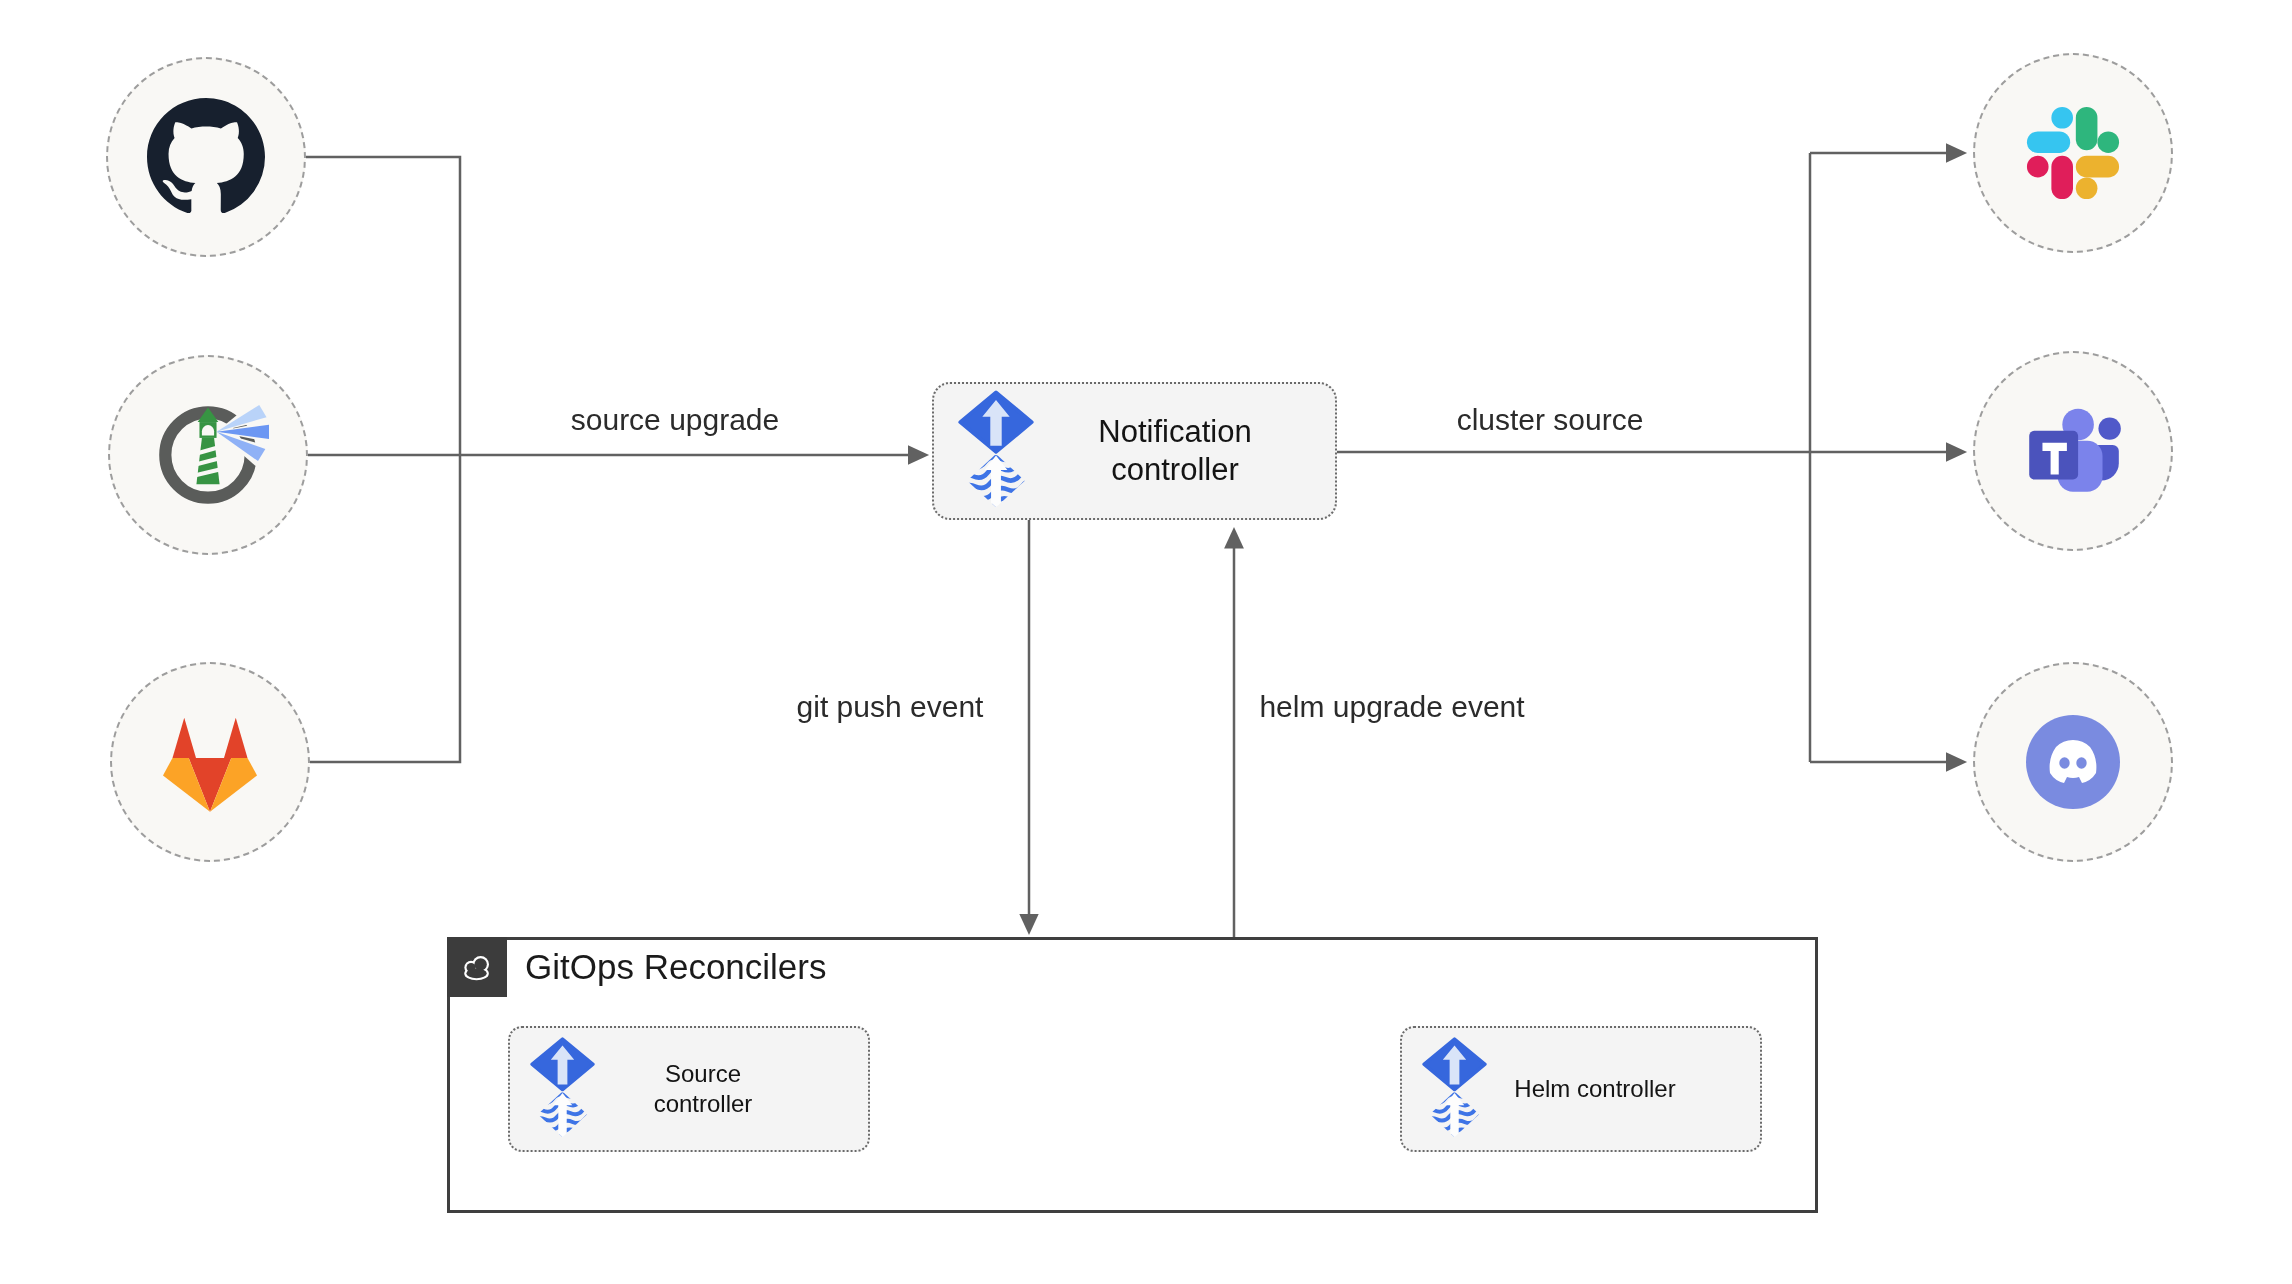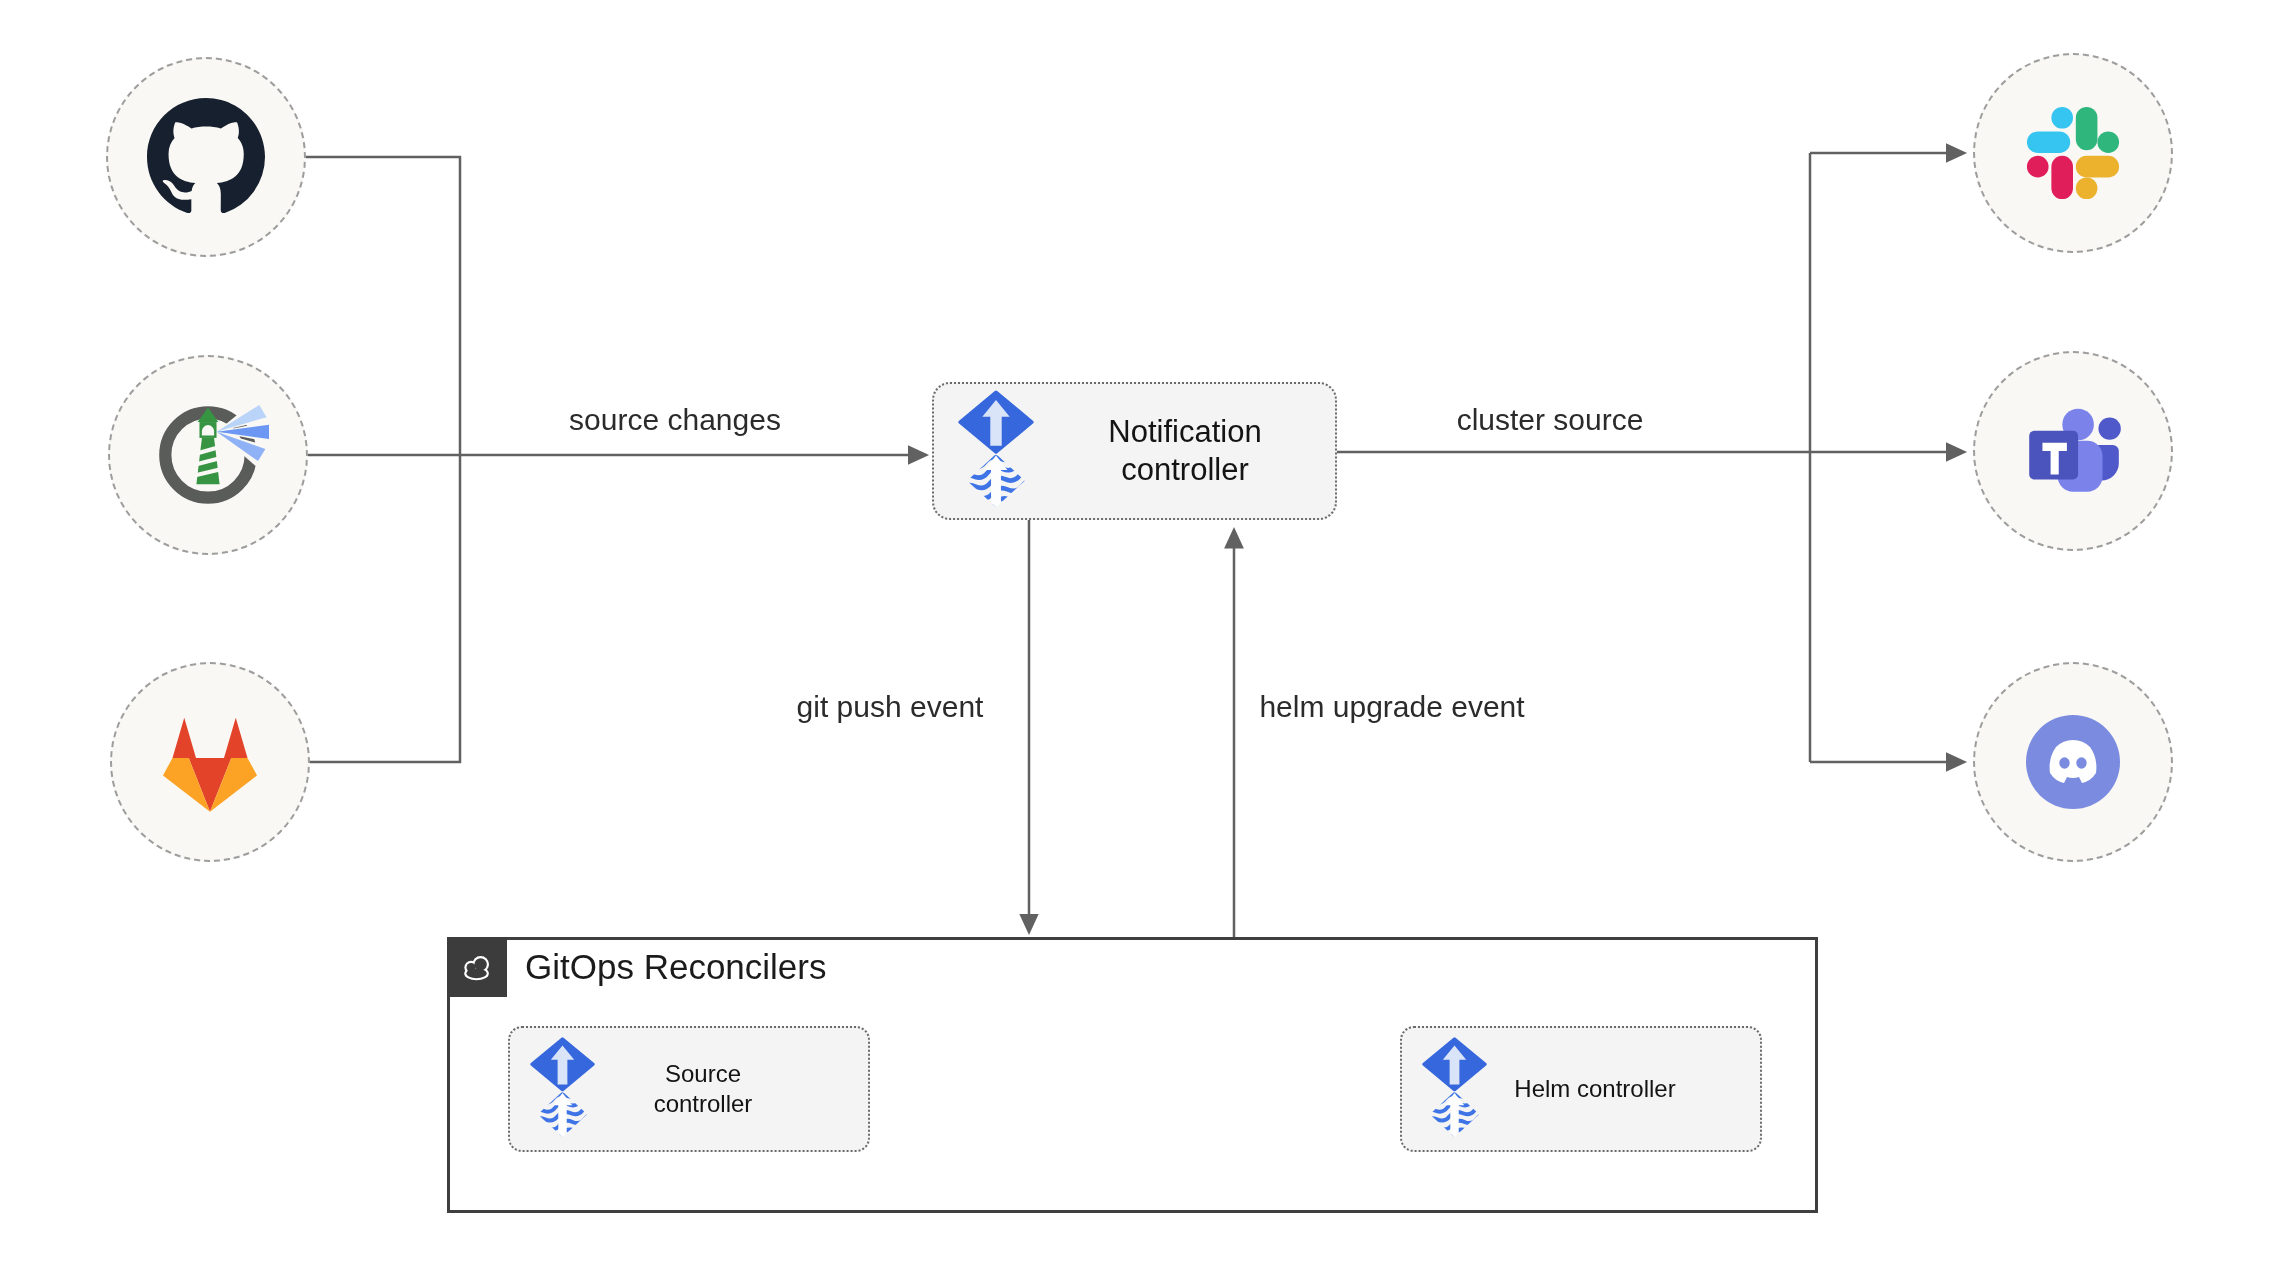--- a/index.html
+++ b/index.html
@@ -4,21 +4,21 @@
 <style>
   html,body{margin:0;padding:0;background:#ffffff;}
   .canvas{position:relative;width:2292px;height:1284px;background:#ffffff;overflow:hidden;
           font-family:"Liberation Sans",sans-serif;color:#1b1b1b;}
   .wires{position:absolute;left:0;top:0;z-index:0;}
   .node{position:absolute;width:200px;height:200px;border-radius:50%;
         border:2px dashed #9d9d9d;background:#f9f8f5;box-sizing:border-box;
         display:flex;align-items:center;justify-content:center;z-index:1;}
   .ctrl-box{position:absolute;border:2px dotted #6a6a6a;border-radius:18px;background:#f4f4f4;
         box-sizing:border-box;display:flex;align-items:center;z-index:1;}
-  #box-notification{left:932px;top:382px;width:405px;height:138px;padding:0 14px 0 24px;gap:36px;}
+  #box-notification{left:932px;top:382px;width:405px;height:138px;padding:0 14px 0 24px;gap:26px;}
   .inner-box{width:362px;height:126px;top:1026px;border-radius:14px;padding:0 10px 0 20px;gap:18px;}
   #box-source{left:508px;}
   #box-kustomize{left:952px;}
   #box-helm{left:1400px;}
   .ctrl-label{flex:1;text-align:center;font-size:24px;line-height:1.24;color:#141414;}
   #box-notification .ctrl-label{font-size:31px;}
   .edge-label{position:absolute;transform:translate(-50%,-50%);white-space:nowrap;
         font-size:30px;color:#2b2b2b;z-index:2;}
   #lbl-source-changes{left:675px;top:420px;}
   #lbl-cluster-changes{left:1550px;top:420px;}
@@ -178,21 +178,21 @@
       </svg>
   </div>
 
   <div class="ctrl-box" id="box-notification">
     <svg width="76" height="122">
         <use href="#sym-flux"></use>
       </svg>
     <div class="ctrl-label" style="max-width:230px;">Notification controller</div>
   </div>
 
-  <div class="edge-label" id="lbl-source-changes">source changes</div>
+  <div class="edge-label" id="lbl-source-changes">source upgrade</div>
   <div class="edge-label" id="lbl-cluster-changes">cluster source</div>
   <div class="edge-label" id="lbl-git-push">git push event</div>
   <div class="edge-label" id="lbl-helm-upgrade">helm upgrade event</div>
 
   <div class="gitops-container"></div>
   <div class="gitops-header">
     <svg width="40" height="33">
         <use href="#sym-cloud"></use>
       </svg>
   </div>

